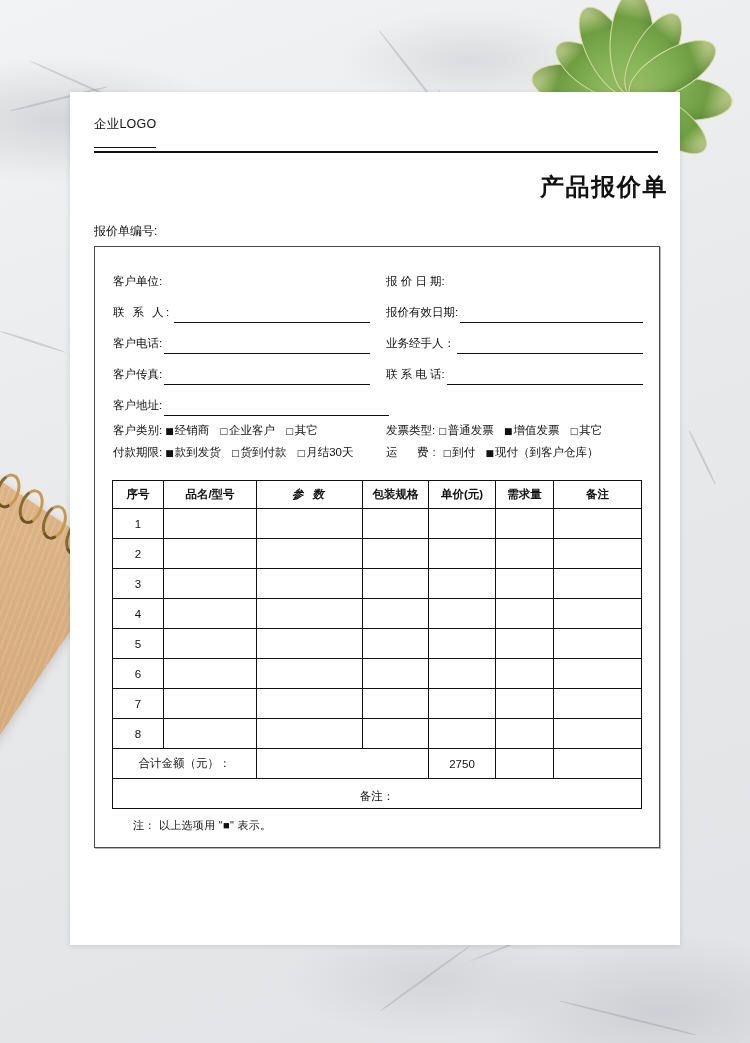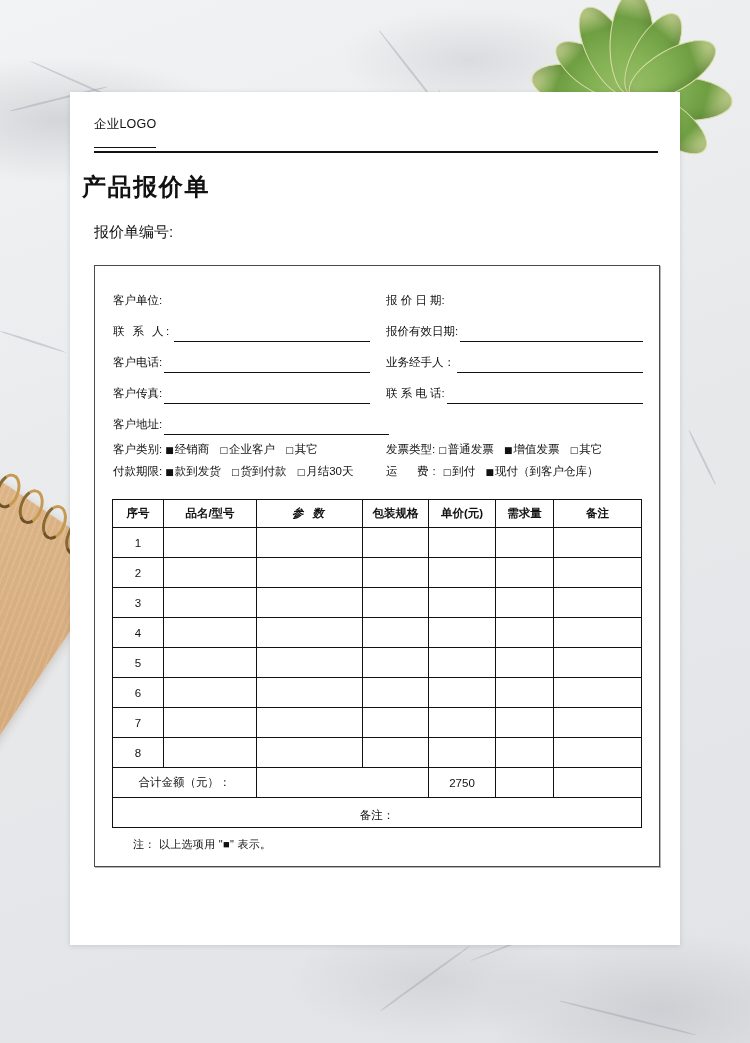--- a/index.html
+++ b/index.html
@@ -54,23 +54,23 @@
   #page{
     position:absolute;left:70px;top:92px;width:610px;height:853px;background:#fff;
     box-shadow:0 1px 5px rgba(70,70,70,.18);
   }
   .doc{position:absolute;left:12px;top:0;width:586px;}
   
   .logo-row{padding:22px 0 0 12px;}
   .logo{font-size:12.5px;color:#111;letter-spacing:.2px;
         border-bottom:1.1px solid #111;display:inline-block;padding-bottom:14px;}
   .rule{height:0;border-bottom:2.4px solid #111;margin:3px 10px 0 12px;}
-  .title{text-align:left;font-size:24px;font-weight:bold;color:#111;
+  .title{text-align:right;font-size:24px;font-weight:bold;color:#111;
          margin:18px 0 0 0;letter-spacing:1.6px;}
-  .quote-no{font-size:15px;color:#111;margin:20px 0 23px 12px;}
+  .quote-no{font-size:12px;color:#111;margin:20px 0 6px 12px;}
   
   .frame{margin:0 8px 0 12px;border:1.6px solid #4a4a4a;
          box-shadow:1px 1px 0 rgba(120,120,120,.55);padding:14px 0 14px 0;}
   
   .fields{display:flex;padding:0 16px 0 18px;}
   .col{flex:1;}
   .col.right{padding-left:16px;}
   .frow{display:flex;align-items:flex-end;height:31px;}
   .flabel{font-size:11.5px;color:#111;white-space:nowrap;padding-bottom:3px;}
   .flabel.sp2{letter-spacing:2.4px;}

